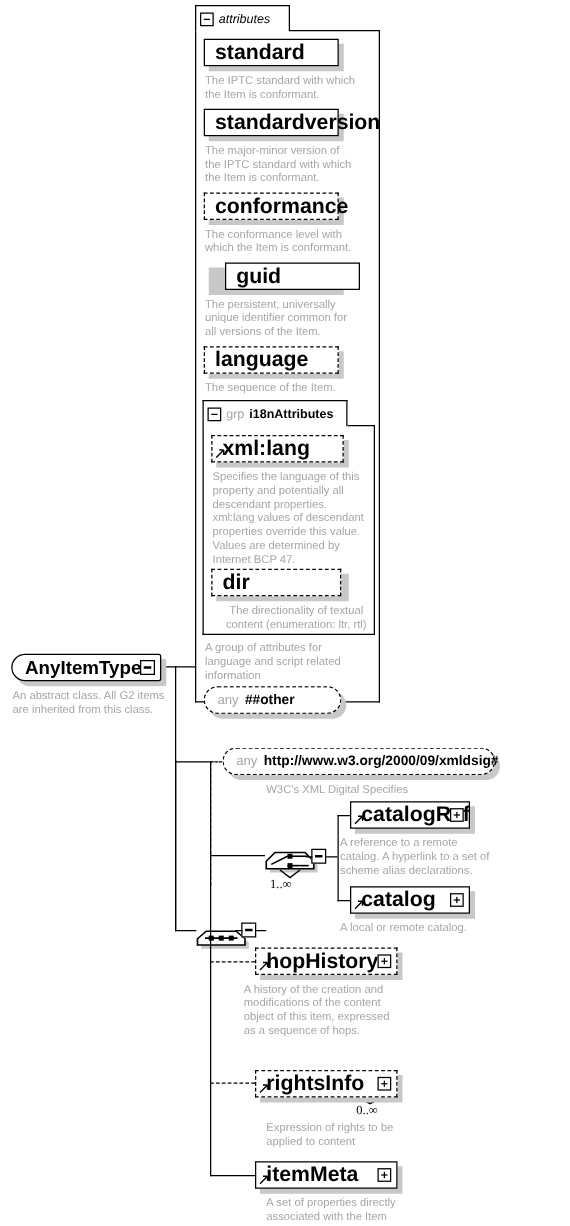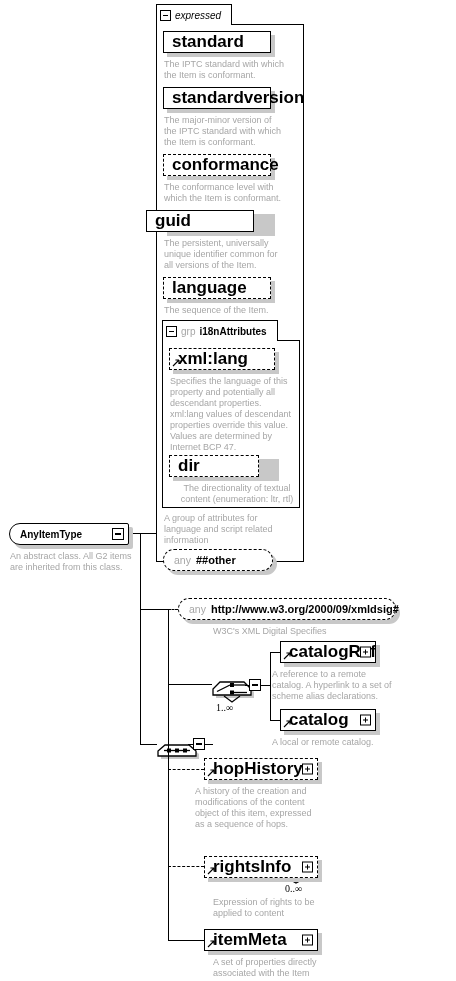--- a/index.html
+++ b/index.html
@@ -101,21 +101,21 @@
   }
   .anybox .pre{font-size:10.5px;color:#a6a6a6;margin-right:5px;}
   .anybox .val{font-size:11px;font-weight:bold;color:#000;white-space:nowrap;}
 
   
   .typebox{
     position:absolute;box-sizing:border-box;border:1.4px solid #000;
     border-radius:11px 2px 2px 11px;background:#fff;height:22px;
     display:flex;align-items:center;padding-left:10px;z-index:4;
   }
-  .typebox .tlabel{font-size:10px;font-weight:bold;color:#000;}
+  .typebox .tlabel{font-size:15px;font-weight:bold;color:#000;}
   .typebox .texp{
     position:absolute;right:4px;top:50%;transform:translateY(-50%);
     width:12px;height:12px;border:1.4px solid #000;background:#fff;box-sizing:border-box;
   }
   .typebox .texp::before{content:"";position:absolute;left:2px;right:2px;top:4px;height:1.5px;background:#000;}
 
   
   .ln{position:absolute;background:#000;}
   .ln.h{height:1.2px;}
   .ln.v{width:1.2px;}
@@ -133,21 +133,21 @@
     white-space:nowrap;
   }
 
   svg{display:block;overflow:visible;}
 </style>
 </head>
 <body>
 
 <div class="tab" style="left:156px;top:4px;width:76px;">
   <span class="expander"></span>
-  <span class="tab-label">expressed</span>
+  <span class="tab-label">attributes</span>
 </div>
 <div class="groupbox" style="left:156px;top:24px;width:148px;height:538px;border-top:none;"></div>
 <div class="ln h" style="left:232px;top:24px;width:72px;"></div>
 
 <div class="shadow" style="left:167px;top:35px;width:108px;height:22px;"></div>
 <div class="node" style="left:163px;top:31px;width:108px;">
   <span class="nlabel">standard</span>
 </div>
 <div class="desc" style="left:164px;top:59px;width:136px;">The IPTC standard with which
 the Item is conformant.</div>
@@ -161,21 +161,21 @@
 the Item is conformant.</div>
 
 <div class="shadow" style="left:167px;top:158px;width:108px;height:22px;"></div>
 <div class="node optional" style="left:163px;top:154px;width:108px;">
   <span class="nlabel">conformance</span>
 </div>
 <div class="desc" style="left:164px;top:182px;width:136px;">The conformance level with
 which the Item is conformant.</div>
 
 <div class="shadow" style="left:167px;top:214px;width:108px;height:22px;"></div>
-<div class="node" style="left:146px;top:210px;width:108px;">
+<div class="node" style="left:180px;top:210px;width:108px;">
   <span class="nlabel">guid</span>
 </div>
 <div class="desc" style="left:164px;top:238px;width:136px;">The persistent, universally
 unique identifier common for
 all versions of the Item.</div>
 
 <div class="shadow" style="left:167px;top:281px;width:108px;height:22px;"></div>
 <div class="node optional" style="left:163px;top:277px;width:108px;">
   <span class="nlabel">language</span>
 </div>
@@ -198,21 +198,21 @@
 </div>
 <div class="desc" style="left:170px;top:376px;width:132px;">Specifies the language of this
 property and potentially all
 descendant properties.
 xml:lang values of descendant
 properties override this value.
 Values are determined by
 Internet BCP 47.</div>
 
 <div class="shadow" style="left:173px;top:459px;width:106px;height:22px;"></div>
-<div class="node optional" style="left:169px;top:455px;width:90px;">
+<div class="node optional" style="left:169px;top:455px;width:104px;">
   <span class="nlabel">dir</span>
 </div>
 <div class="desc" style="left:170px;top:483px;width:134px;text-align:center;">The directionality of textual
 content (enumeration: ltr, rtl)</div>
 
 <div class="desc" style="left:164px;top:513px;width:136px;">A group of attributes for
 language and script related
 information</div>
 
 <div class="shadow" style="left:167px;top:553px;width:110px;height:22px;border-radius:11px;"></div>

